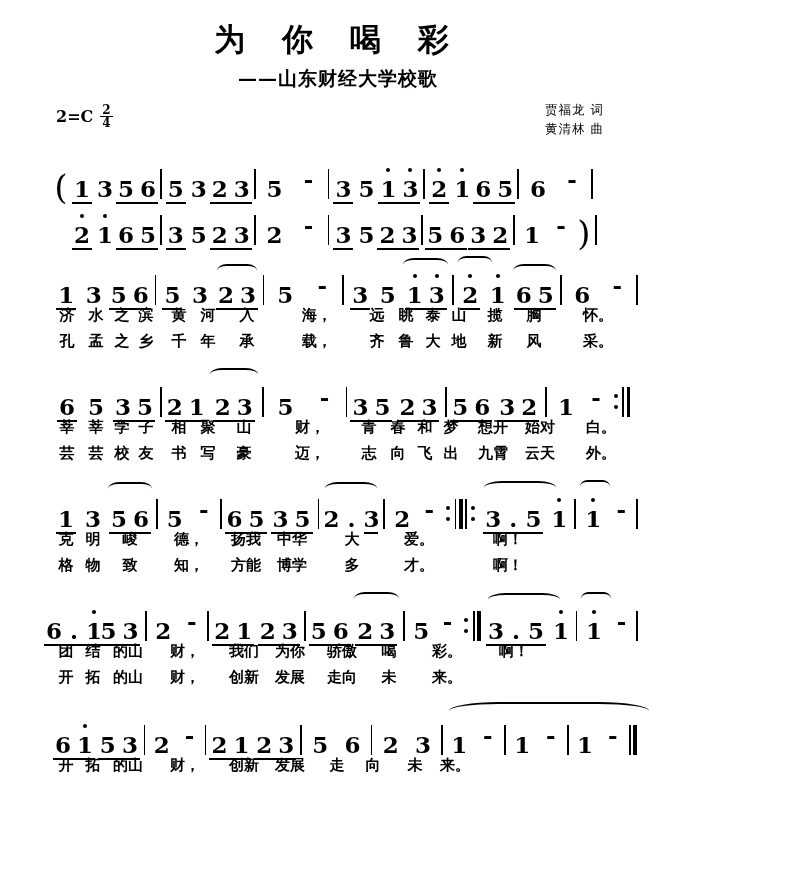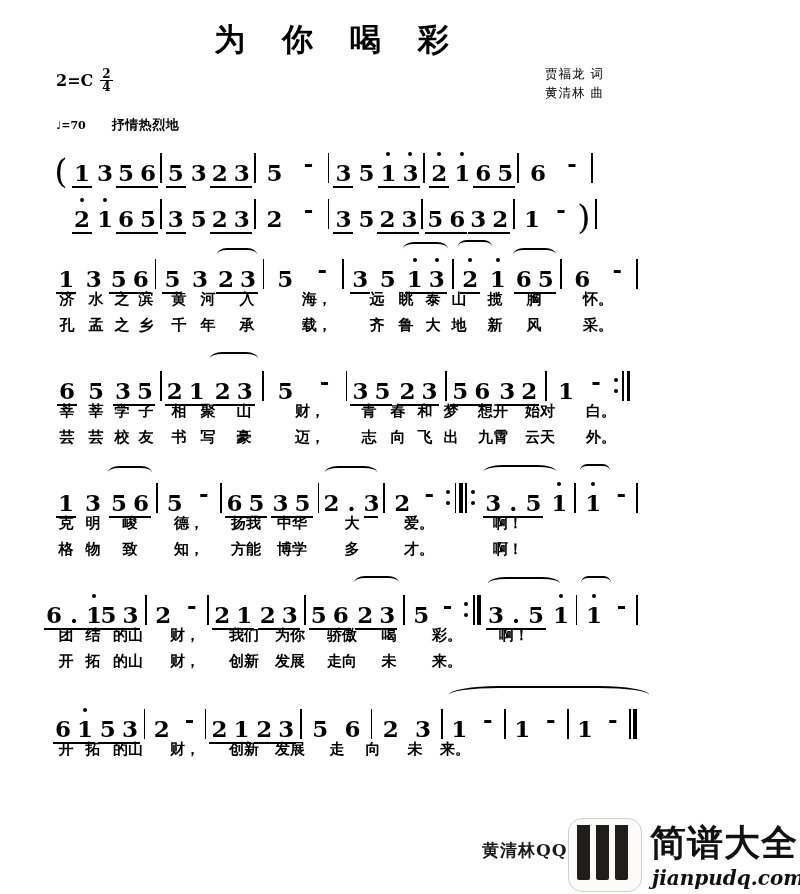--- a/index.html
+++ b/index.html
@@ -150,41 +150,36 @@
     font-style:italic;font-weight:bold;font-size:20px;color:#111;
     white-space:nowrap;
   }
 </style>
 </head>
 <body>
 
 <div class="sheet">
 
   <div class="title">为 你 喝 彩</div>
+  <div class="subtitle">——山东财经大学校歌</div>
 
   <div class="meta-row">
     <div class="keysig">
       <span>2=C</span>
       <span class="frac">
         <span class="num">2</span>
         <span class="den">4</span>
       </span>
     </div>
     <div class="credits">
       <div>贾福龙 词</div>
       <div>黄清林 曲</div>
     </div>
   </div>
 
-  <div class="tempo-row">
-    <div class="tempo">
-      <span class="bpm">♩=70</span>
-      <span class="expr">抒情热烈地</span>
-    </div>
-  </div>
 
   <div class="system">
     <div class="noterow">
       <span class="cell paren" style="width:18px">(</span>
       <span class="cell" style="width:24px">
           <span class="grp beam1">
             <span class="note">1</span>
           </span>
         </span>
       <span class="cell" style="width:22px">
@@ -882,26 +877,14 @@
       <span class="lcell" style="width:48px">发展</span>
       <span class="lcell" style="width:6px"></span>
       <span class="lcell" style="width:34px">走</span>
       <span class="lcell" style="width:38px">向</span>
       <span class="lcell" style="width:6px"></span>
       <span class="lcell" style="width:34px">未</span>
       <span class="lcell" style="width:46px">来。</span>
     </div>
   </div>
 
-  <div class="footer">
-    <div class="wm-text">黄清林QQ</div>
-    <div class="logo">
-      <span class="keys">
-          <b></b>
-          <b></b>
-          <b></b>
-        </span>
-    </div>
-    <div class="brand">简谱大全</div>
-    <div class="brand-url">jianpudq.com</div>
-  </div>
 
 </div>
 
 </body></html>

